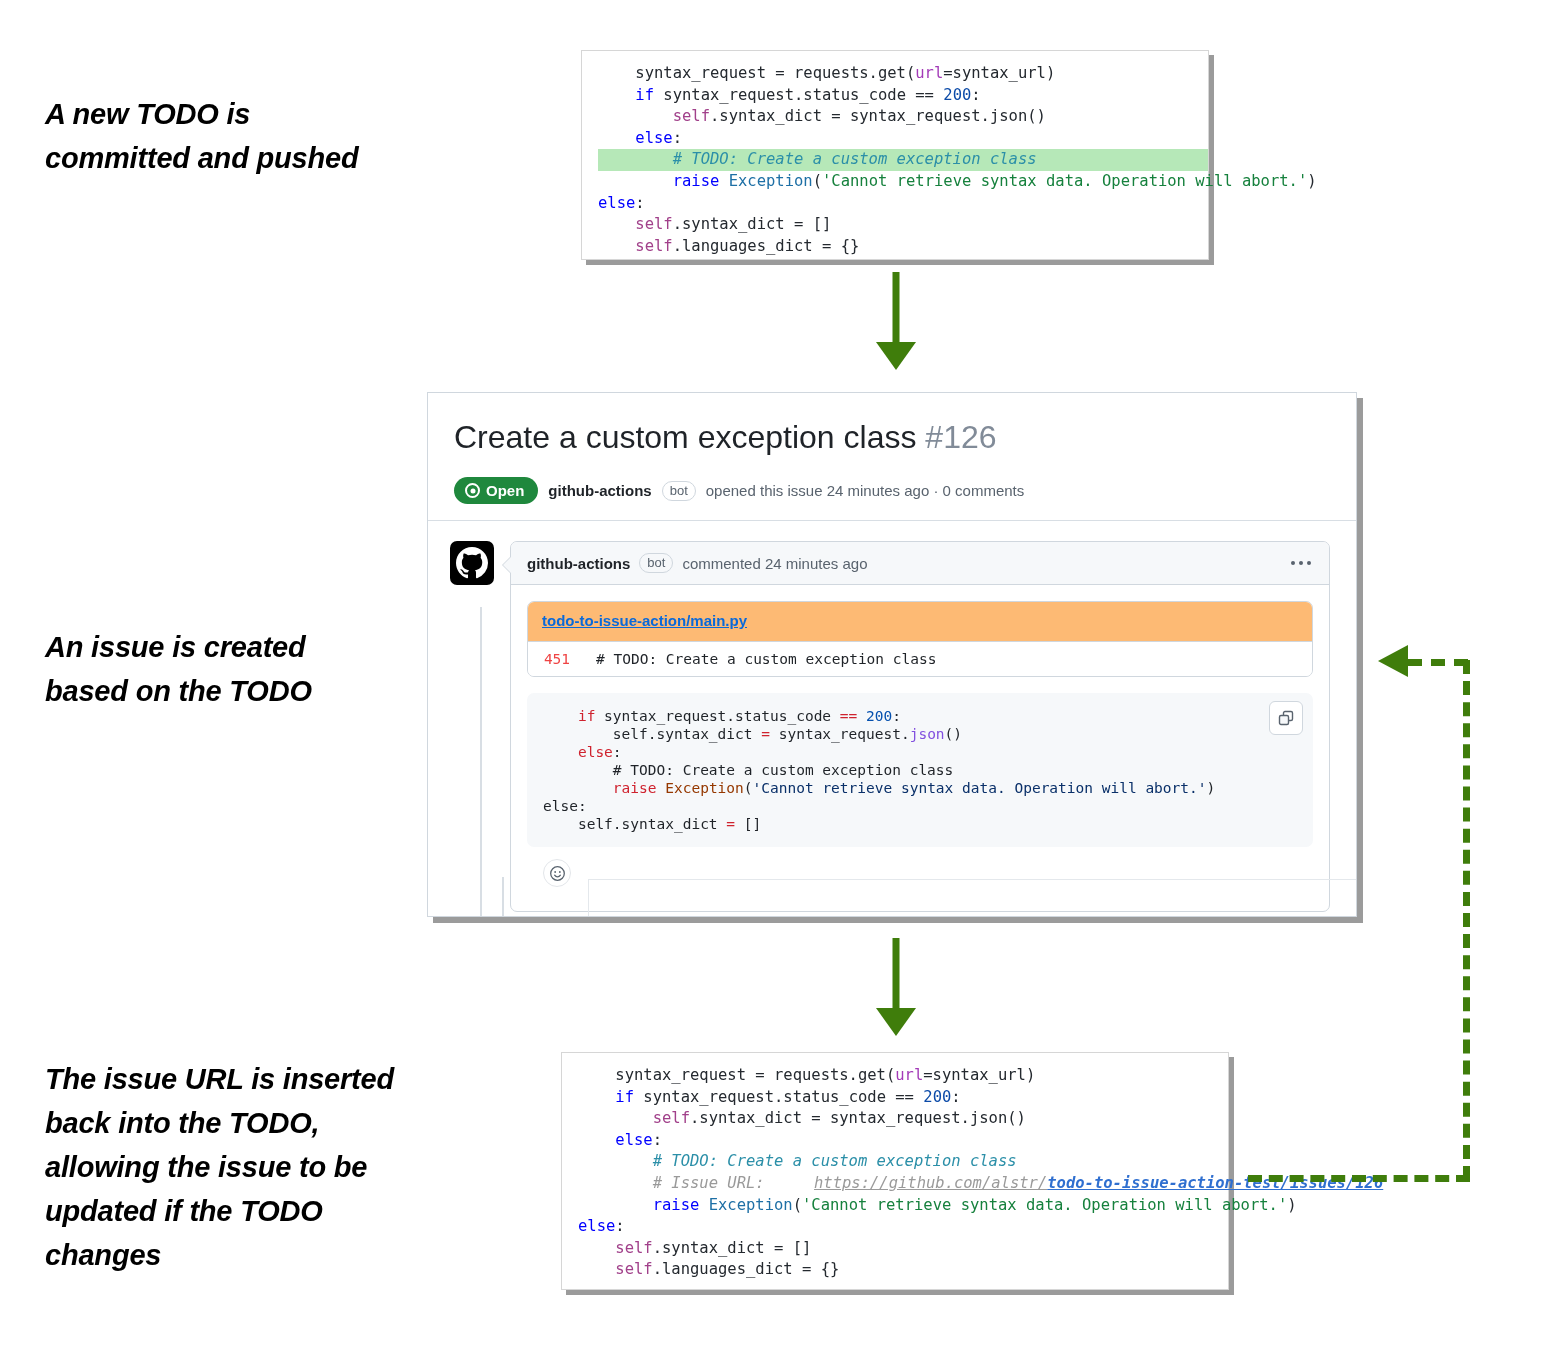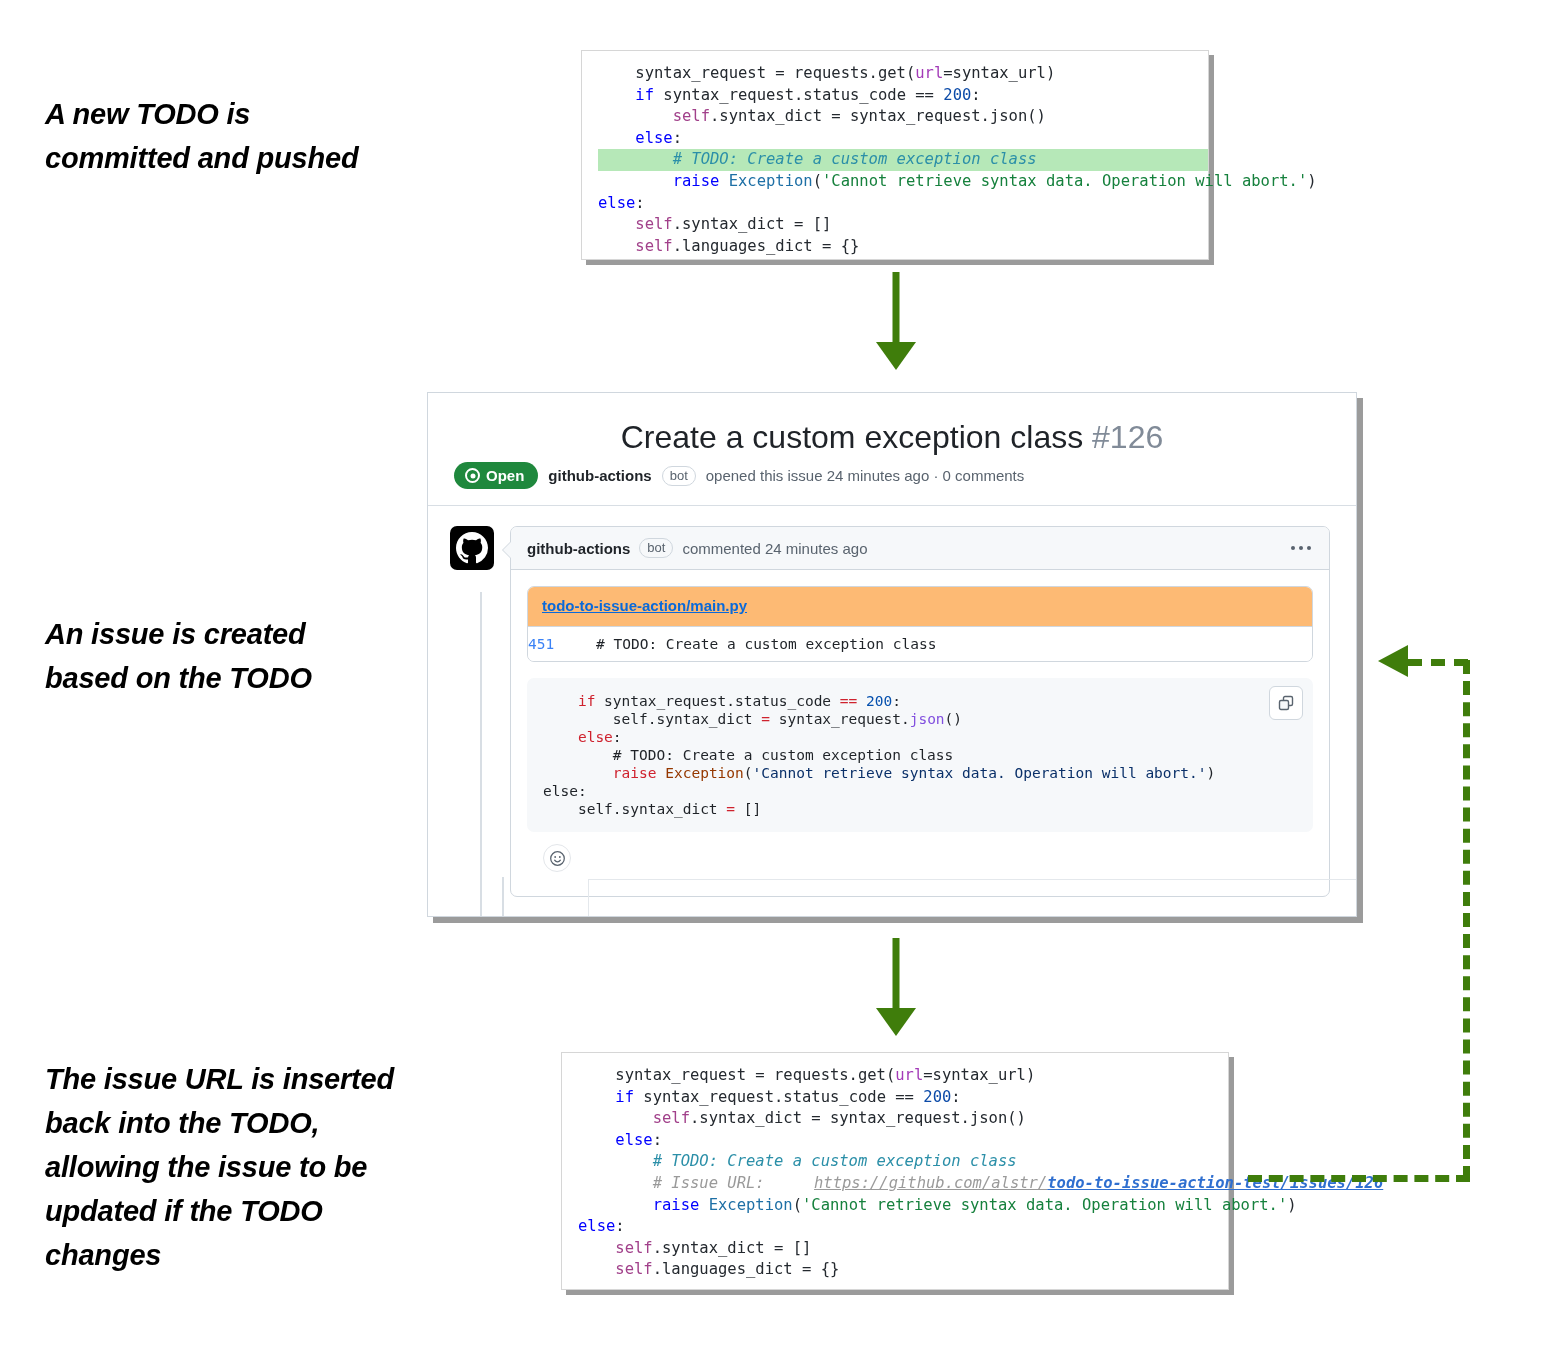--- a/index.html
+++ b/index.html
@@ -19,21 +19,21 @@
     position: absolute;
     font-family: "Liberation Sans", sans-serif;
     font-style: italic;
     font-weight: bold;
     font-size: 29px;
     line-height: 44px;
     color: #000000;
     letter-spacing: -0.2px;
   }
   #caption-1 { left: 45px; top: 92px;  width: 330px; }
-  #caption-2 { left: 45px; top: 612px; width: 345px; font-style: italic; }
+  #caption-2 { left: 45px; top: 625px; width: 345px; font-style: italic; }
   #caption-3 { left: 45px; top: 1057px; width: 370px; }
 
   
   .code-card {
     position: absolute;
     background: #ffffff;
     border: 1px solid #d6d6d6;
     box-shadow: 5px 5px 0 0 #9b9b9b;
     box-sizing: border-box;
   }
@@ -130,31 +130,30 @@
     border: 1px solid #d0d7de;
     box-shadow: 6px 6px 0 0 #9b9b9b;
     box-sizing: border-box;
     overflow: hidden;
     font-family: "Liberation Sans", sans-serif;
   }
   #issue-header {
     padding: 24px 26px 0 26px;
     border-bottom: 1px solid #d8dee4;
     padding-bottom: 16px;
-    text-align: center;
   }
   #issue-title {
     font-size: 32px;
     line-height: 40px;
     color: #1f2328;
     font-weight: 400;
   }
   #issue-title .num { color: #818b98; }
   #issue-meta {
-    margin-top: 5px;
+    margin-top: 20px;
     display: flex;
     align-items: center;
     gap: 10px;
     font-size: 15px;
     color: #59636e;
   }
   .state-badge {
     display: inline-flex;
     align-items: center;
     gap: 6px;
@@ -297,22 +296,22 @@
   .snippet-ref-line {
     display: flex;
     background: #ffffff;
     font-family: "DejaVu Sans Mono", monospace;
     font-size: 14.5px;
     line-height: 26px;
     padding: 4px 0;
   }
   .snippet-ref-line .lineno {
     width: 58px;
-    text-align: left;
-    color: #3b82f6;
+    text-align: center;
+    color: #ef4444;
     padding-right: 10px;
     flex: 0 0 58px;
   }
   .snippet-ref-line .linetxt { color: #1f2328; white-space: pre; }
 
   
   .fenced {
     margin-top: 16px;
     background: #f6f8fa;
     border-radius: 7px;

